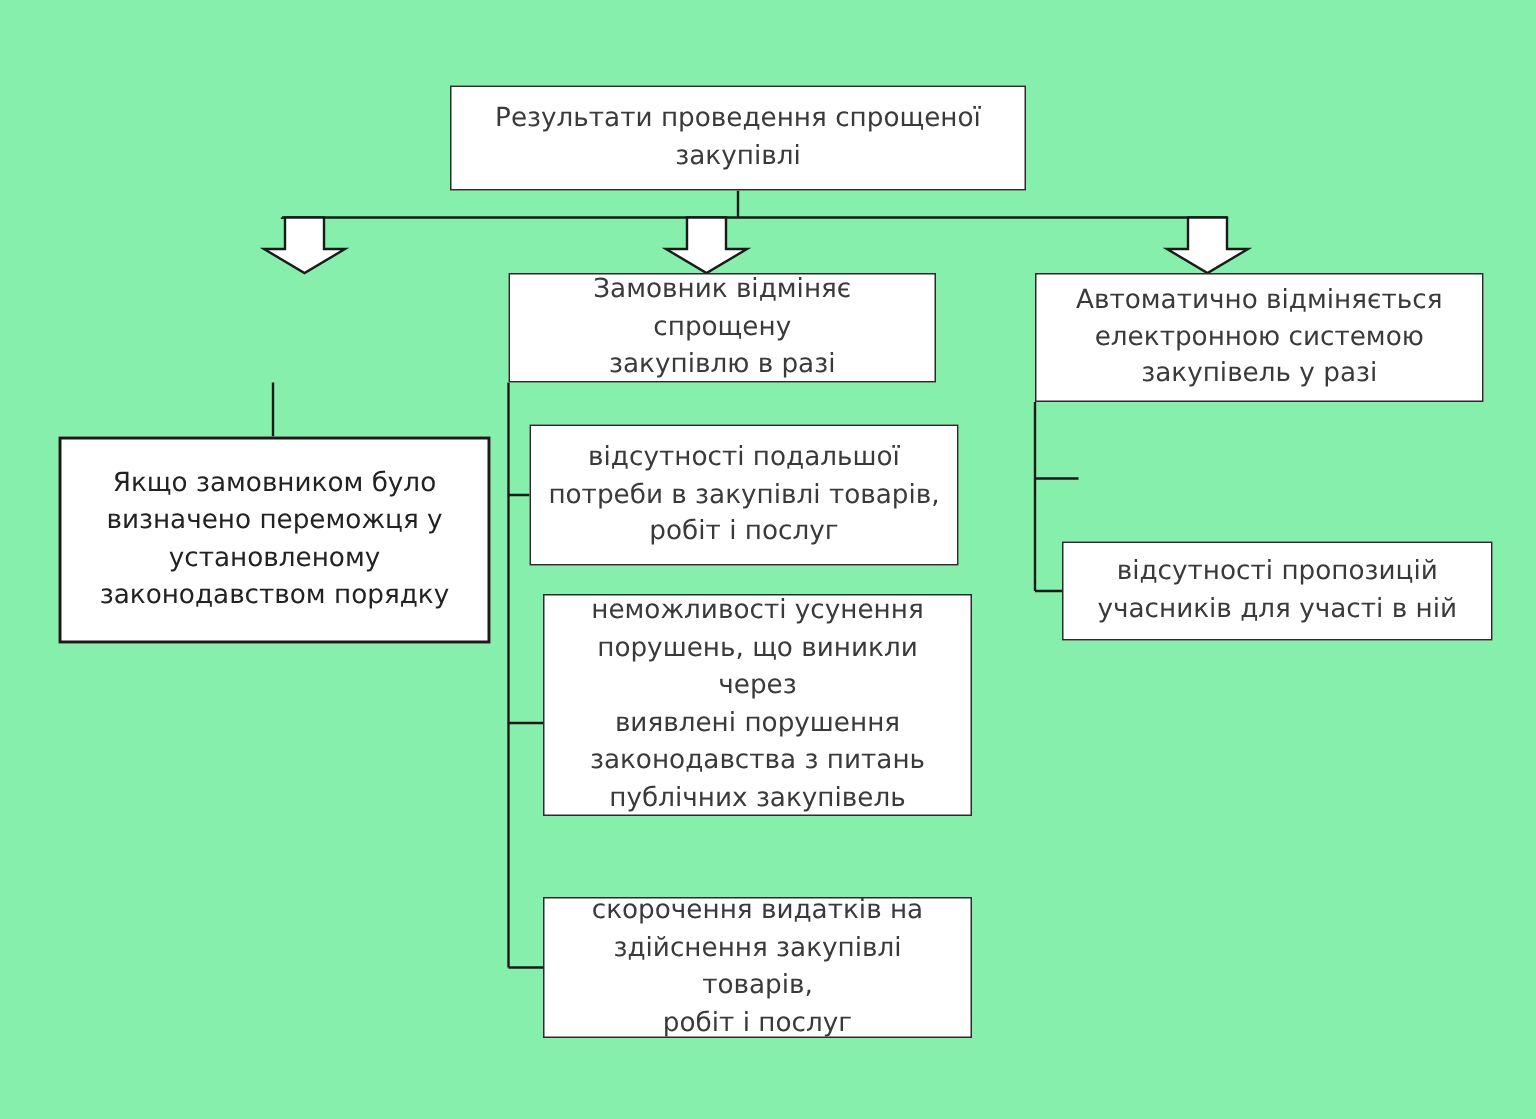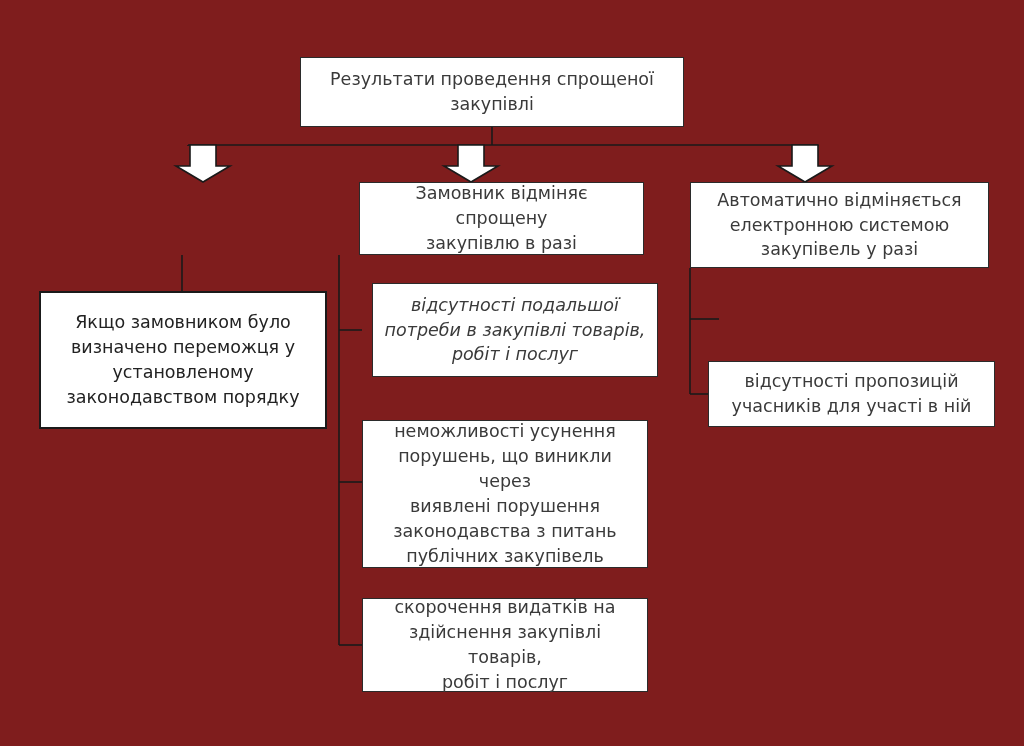--- a/index.html
+++ b/index.html
@@ -7,21 +7,21 @@
     padding: 0;
     background: #ffffff;
   }
   body {
     font-family: "DejaVu Sans", "Liberation Sans", sans-serif;
   }
   #canvas {
     position: relative;
     width: 1024px;
     height: 746px;
-    background: #7f1d1d;
+    background: #86efac;
     overflow: hidden;
   }
   #connectors {
     position: absolute;
     left: 0;
     top: 0;
     width: 1024px;
     height: 746px;
     pointer-events: none;
   }
@@ -93,32 +93,32 @@
   </div>
 
 
   <div class="node thick" style="left:39px; top:291px; width:288px; height:138px;">
     <span class="txt">Якщо замовником було
 визначено переможця у
 установленому
 законодавством порядку</span>
   </div>
 
-  <div class="node" style="left:359px; top:182px; width:285px; height:73px;justify-content:center;">
+  <div class="node" style="left:339px; top:182px; width:285px; height:73px;justify-content:center;">
     <span class="txt">Замовник відміняє спрощену
 закупівлю в разі</span>
   </div>
 
-  <div class="node" style="left:372px; top:283px; width:286px; height:94px;font-style:italic;">
+  <div class="node" style="left:353px; top:283px; width:286px; height:94px;">
     <span class="txt">відсутності подальшої
 потреби в закупівлі товарів,
 робіт і послуг</span>
   </div>
 
-  <div class="node" style="left:362px; top:420px; width:286px; height:148px;">
+  <div class="node" style="left:362px; top:396px; width:286px; height:148px;">
     <span class="txt">неможливості усунення
 порушень, що виникли через
 виявлені порушення
 законодавства з питань
 публічних закупівель</span>
   </div>
 
   <div class="node" style="left:362px; top:598px; width:286px; height:94px;text-align:center;">
     <span class="txt">скорочення видатків на
 здійснення закупівлі товарів,

